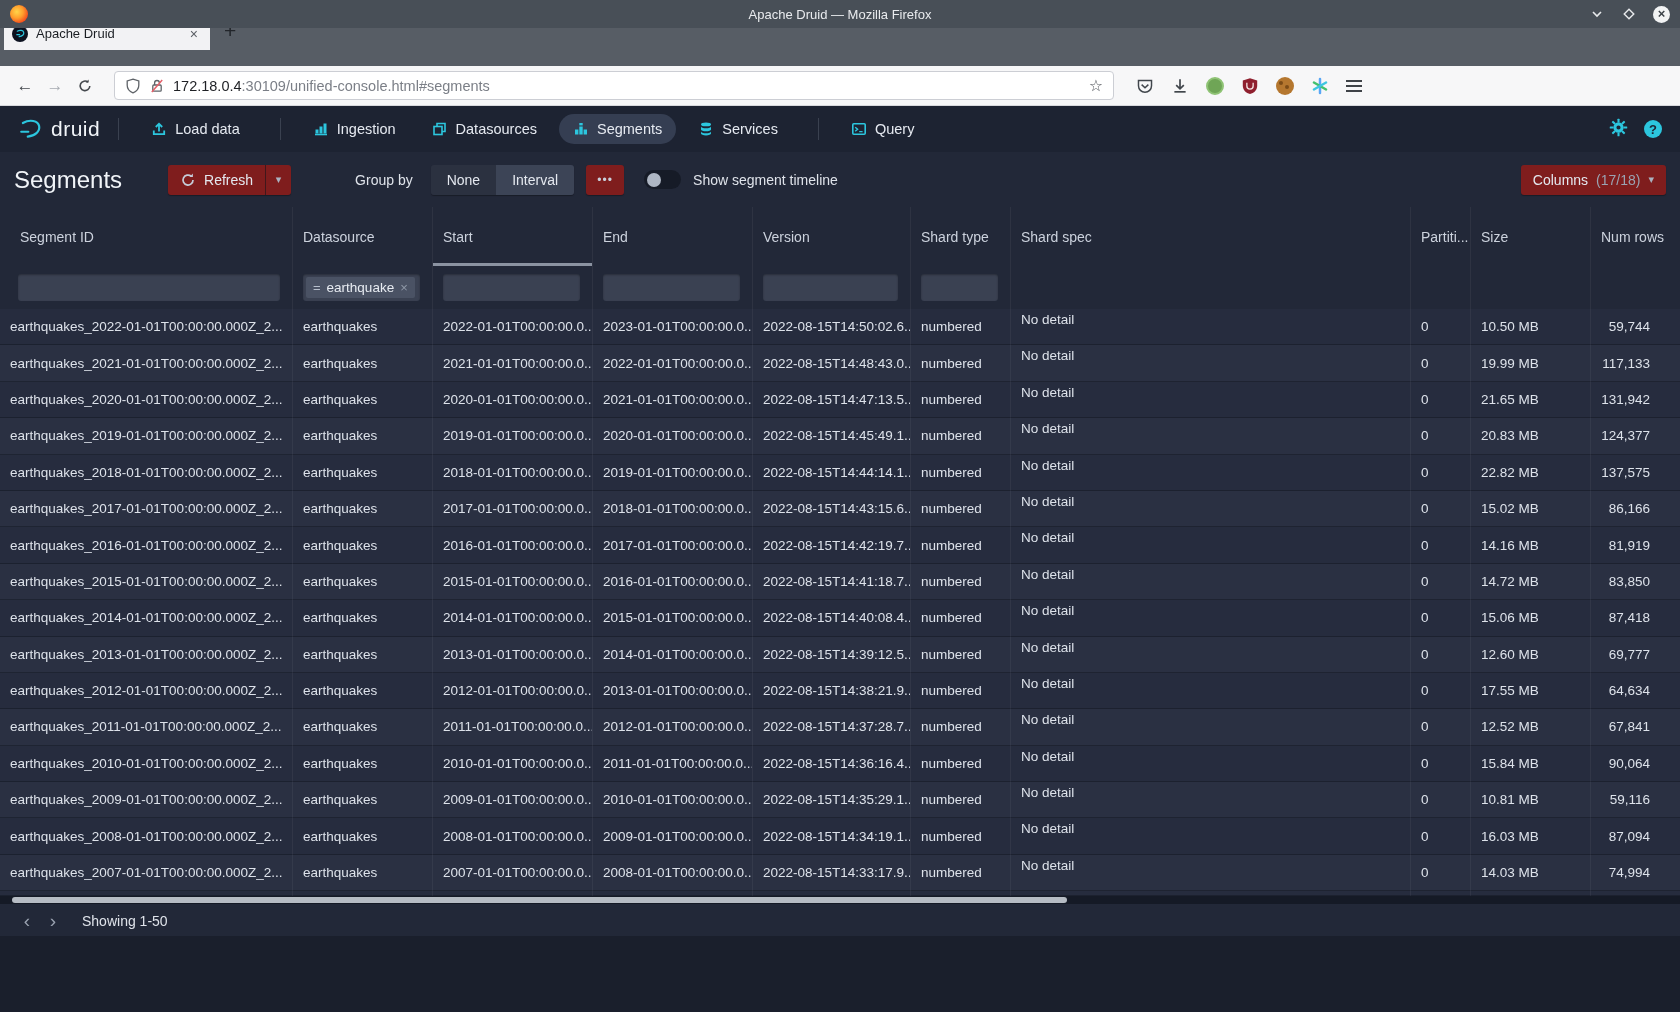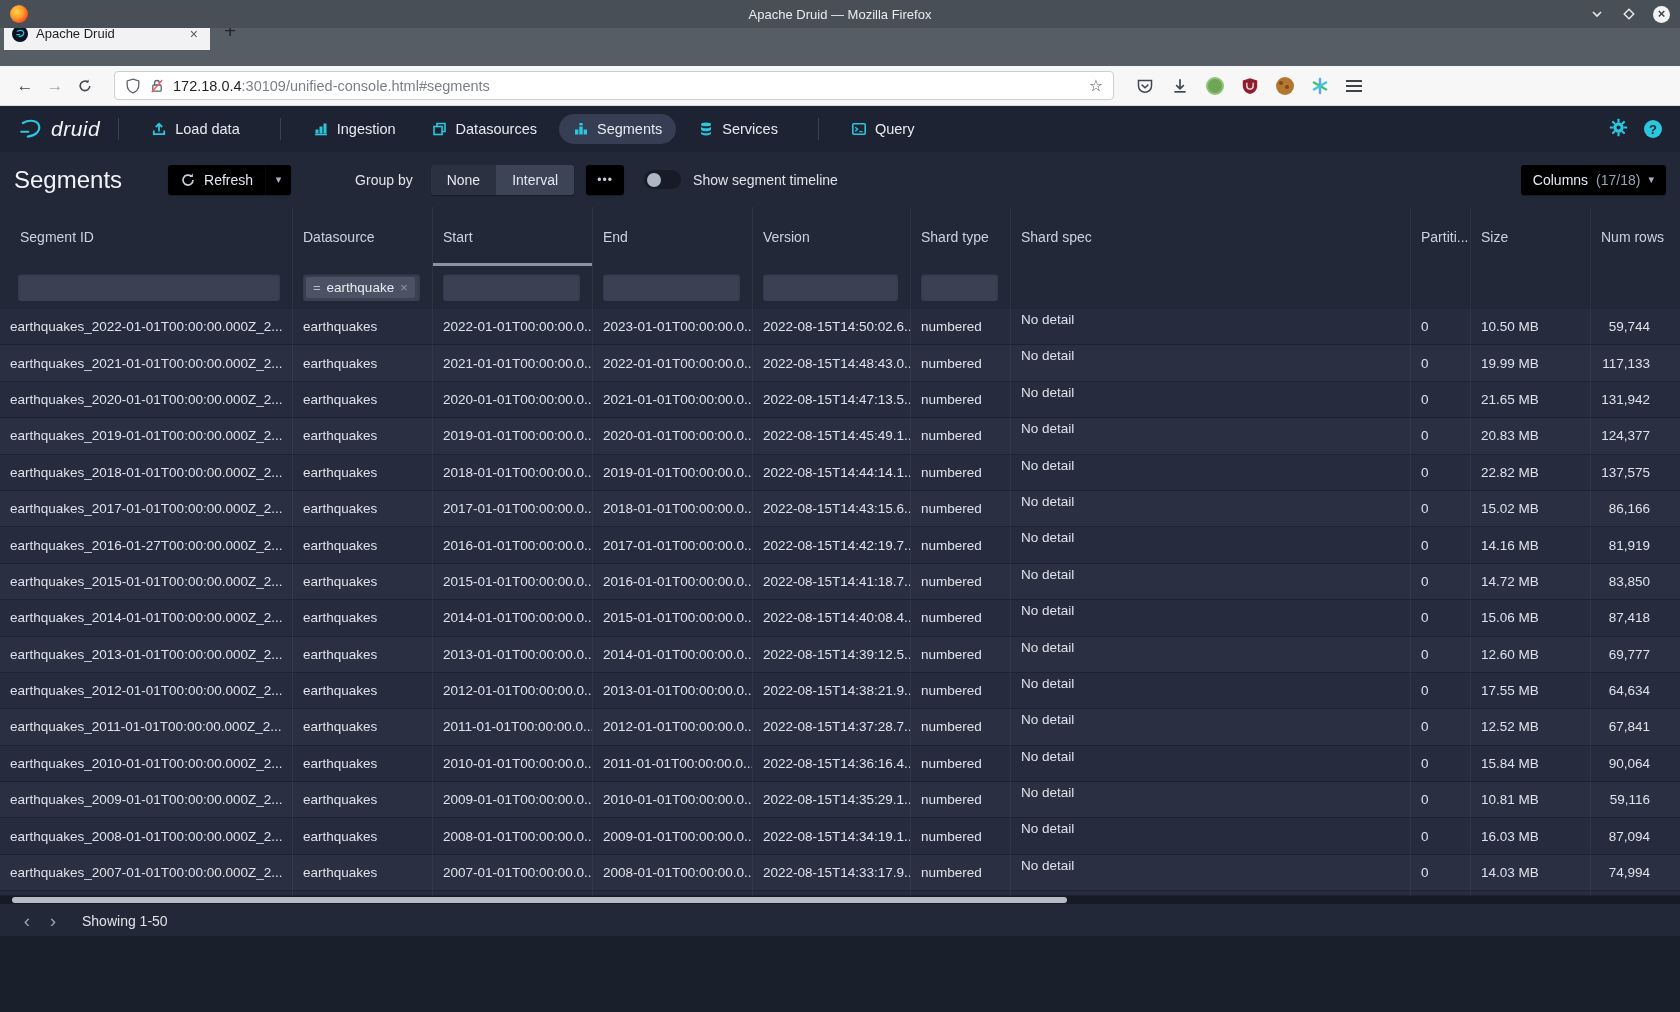--- a/index.html
+++ b/index.html
@@ -39,31 +39,31 @@
   .ext-icons { display:flex; align-items:center; gap:17px; margin-left:22px; }
   .circle-ext { width:18px; height:18px; border-radius:50%; }
   .green-ext { background:#6fa556; border:2px solid #8fc375; }
   .cookie-ext { background:#b5772f; position:relative; }
   .cookie-ext i { position:absolute; width:4px; height:4px; border-radius:50%; background:#7c4c17; }
   .hamburger { display:flex; flex-direction:column; gap:3px; }
   .hamburger i { display:block; width:16px; height:2px; background:#3f4348; }
   
   .druidnav { height:46px; background:#1d2332; display:flex; align-items:center; padding:0 18px; color:#e6eaf1; }
   .brand { display:flex; align-items:center; gap:7px; }
-  .brand-text { font-size:21px; color:#f2f5f9; letter-spacing:0.5px;font-style:italic; }
+  .brand-text { font-size:21px; color:#f2f5f9; letter-spacing:0.5px; }
   .nav-sep { width:1px; height:22px; background:#3a4150; margin:0 18px; }
   .nav-item { display:flex; align-items:center; gap:8px; font-size:14.5px; color:#e6eaf1; padding:7px 14px; border-radius:17px; margin-right:8px; }
   .nav-item.active { background:#353e52; }
   .nav-icons-right { margin-left:auto; display:flex; align-items:center; gap:16px; }
   .help-circle { width:18px; height:18px; border-radius:50%; background:#2cc6de; color:#1d2332; font-weight:bold;
     font-size:13px; display:flex; align-items:center; justify-content:center; }
   
   .viewheader { height:55px; background:#222838; display:flex; align-items:center; padding:0 14px; }
   .view-title { font-size:24px; color:#f1f4f8; font-weight:400; }
-  .btn { background:#000000; border-radius:3px; height:30px; display:flex; align-items:center;
+  .btn { background:#7f1d1d; border-radius:3px; height:30px; display:flex; align-items:center;
     color:#e4e8ef; font-size:14px; box-shadow:0 1px 1px rgba(0,0,0,.3); }
   .btn .pad { padding:0 12px; display:flex; align-items:center; gap:8px; height:100%; }
   .split-caret { width:26px; height:100%; display:flex; align-items:center; justify-content:center;
     border-left:1px solid rgba(15,18,26,.55); color:#aab2c0; font-size:11px; }
   .refresh-btn { margin-left:46px; }
   .groupby-label { margin-left:64px; font-size:14px; color:#dfe3ea; }
   .seg-group { display:flex; margin-left:18px; border-radius:3px; overflow:hidden; box-shadow:0 1px 1px rgba(0,0,0,.3); }
   .seg-group .opt { height:30px; display:flex; align-items:center; padding:0 16px; font-size:14px; color:#e4e8ef; background:#3c4456; }
   .seg-group .opt.selected { background:#2b3140; }
   .more-btn { margin-left:12px; width:38px; justify-content:center; color:#c9d0dc; font-size:12px; letter-spacing:1px; }
@@ -439,21 +439,21 @@
     <div class="cell">2018-01-01T00:00:00.0...</div>
     <div class="cell">2022-08-15T14:43:15.6...</div>
     <div class="cell">numbered</div>
     <div class="cell top">No detail</div>
     <div class="cell">0</div>
     <div class="cell">15.02 MB</div>
     <div class="cell num">86,166</div>
   </div>
 
   <div class="trow grid">
-    <div class="cell">earthquakes_2016-01-27T00:00:00.000Z_2...</div>
+    <div class="cell">earthquakes_2016-01-01T00:00:00.000Z_2...</div>
     <div class="cell">earthquakes</div>
     <div class="cell">2016-01-01T00:00:00.0...</div>
     <div class="cell">2017-01-01T00:00:00.0...</div>
     <div class="cell">2022-08-15T14:42:19.7...</div>
     <div class="cell">numbered</div>
     <div class="cell top">No detail</div>
     <div class="cell">0</div>
     <div class="cell">14.16 MB</div>
     <div class="cell num">81,919</div>
   </div>

